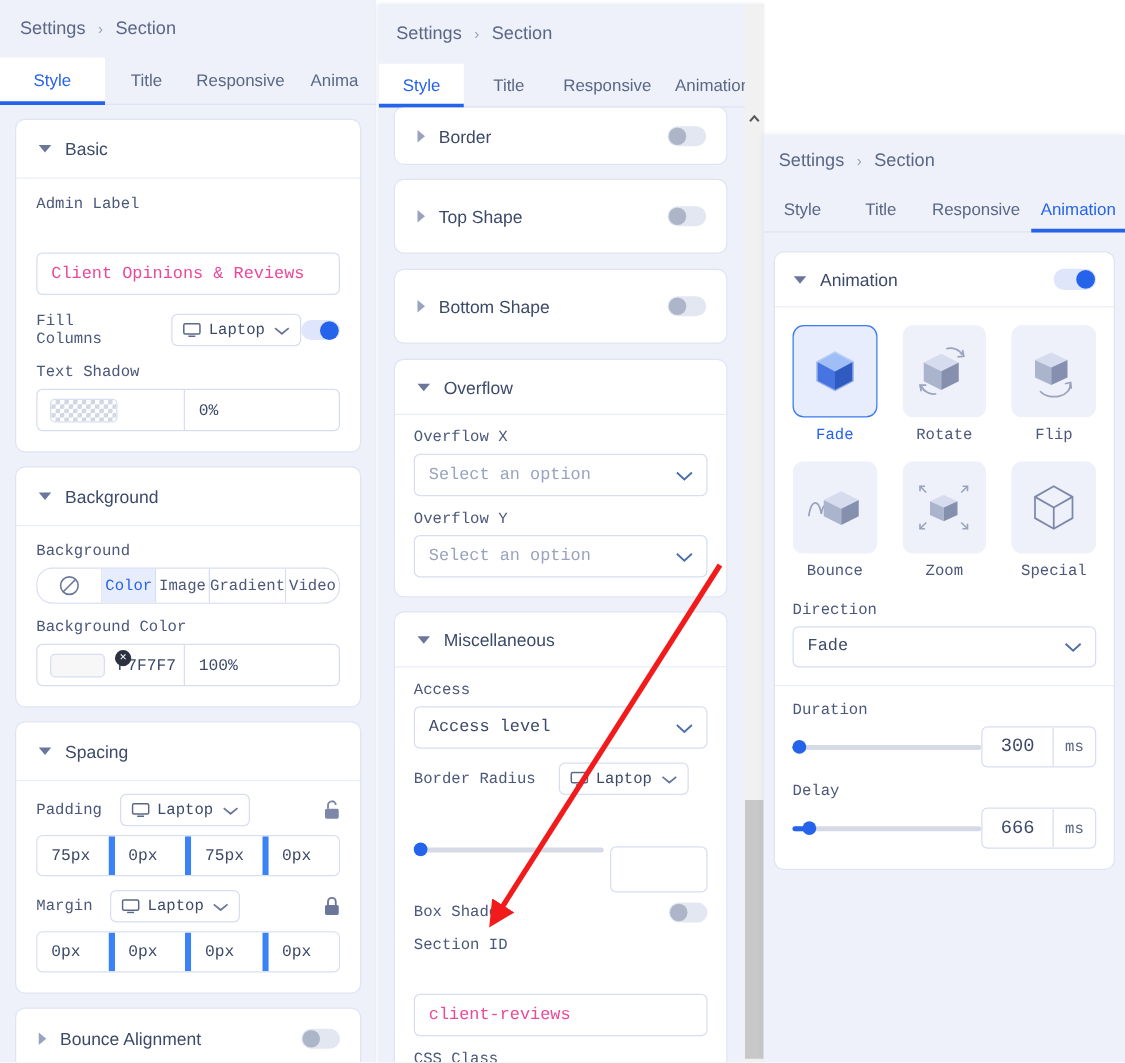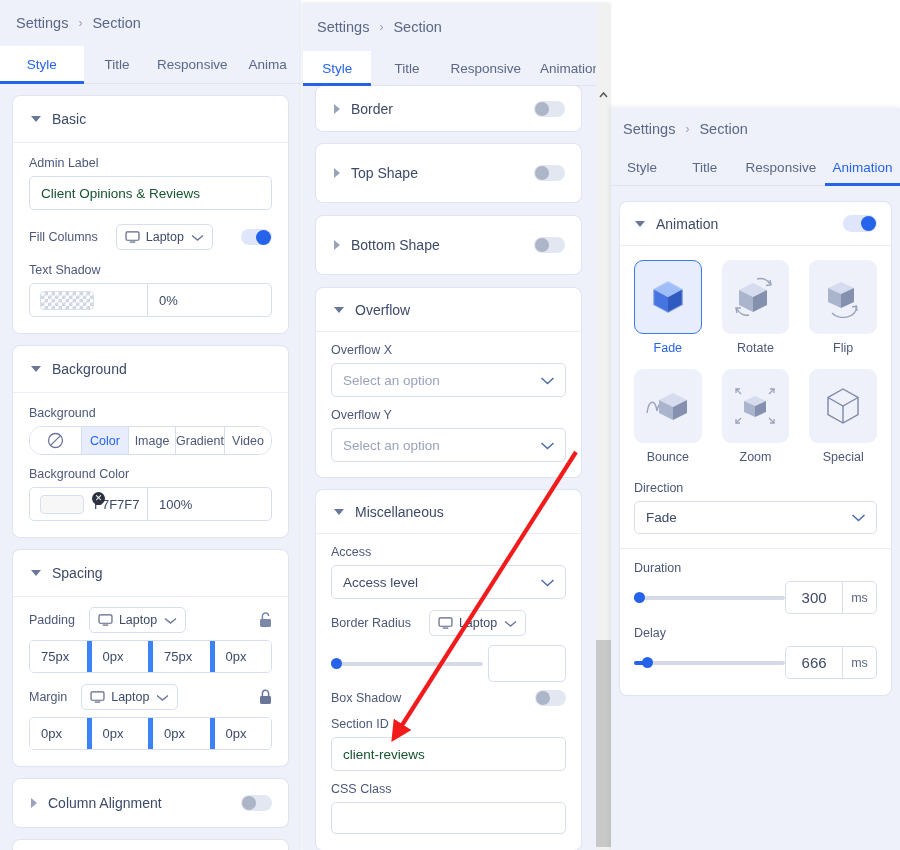--- a/index.html
+++ b/index.html
@@ -44,33 +44,33 @@
   .card {
     background: #ffffff; border-radius: 7px; margin: 0 13px 13px 13px;
     box-shadow: 0 0 0 1px rgba(205,212,232,.45);
   }
   .card-header {
     display: flex; align-items: center; gap: 11px;
     height: 47px; padding: 0 16px 0 18px;
     font-size: 14px; color: #3c4a68; position: relative;
   }
   .card-header.bordered { border-bottom: 1px solid #e9edf7; }
-  .card-body { padding: 13px 16px 16px 16px; }
+  .card-body { padding: 13px 16px 16px 16px; font-family: Liberation Mono, monospace; }
 
   .caret { width: 0; height: 0; flex: none; }
   .caret.down { border-left: 5px solid transparent; border-right: 5px solid transparent; border-top: 6px solid #6b779a; }
   .caret.right { border-top: 5px solid transparent; border-bottom: 5px solid transparent; border-left: 6px solid #9aa3bd; }
 
   .fieldlabel { font-size: 12.5px; color: #4c587a; margin: 0 0 6px 0; }
   .row { display: flex; align-items: center; }
 
   .textinput {
     width: 100%; height: 33px; border: 1px solid #d7deef; border-radius: 5px;
-    background: #fff; font-size: 13.5px; color: #14532d;
-    display: flex; align-items: center; padding: 0 11px;
+    background: #fff; font-size: 13.5px; color: #ec4899;
+    display: flex; align-items: center; padding: 0 11px; margin-top: 32px;
   }
 
   .select {
     width: 100%; height: 34px; border: 1px solid #d7deef; border-radius: 5px;
     background: #fff; font-size: 13.5px; color: #3c4a68;
     display: flex; align-items: center; padding: 0 10px 0 11px;
     justify-content: space-between;
   }
   .select.ph > span:first-child { color: #9aa3bd; }
   .chev { width: 15px; height: 9px; flex: none; }
@@ -320,21 +320,21 @@
             <div class="qi">0px</div>
             <div class="qi">0px</div>
             <div class="qi">0px</div>
           </div>
         </div>
       </div>
 
       <div class="card">
         <div class="card-header" style="height:48px;">
           <span class="caret right"></span>
-          <span>Column Alignment</span>
+          <span>Bounce Alignment</span>
           <div class="toggle" style="margin-left:auto;">
               <div class="knob"></div>
             </div>
         </div>
       </div>
 
       <div class="card" style="height:40px;"></div>
     </div>
   </div>
 

